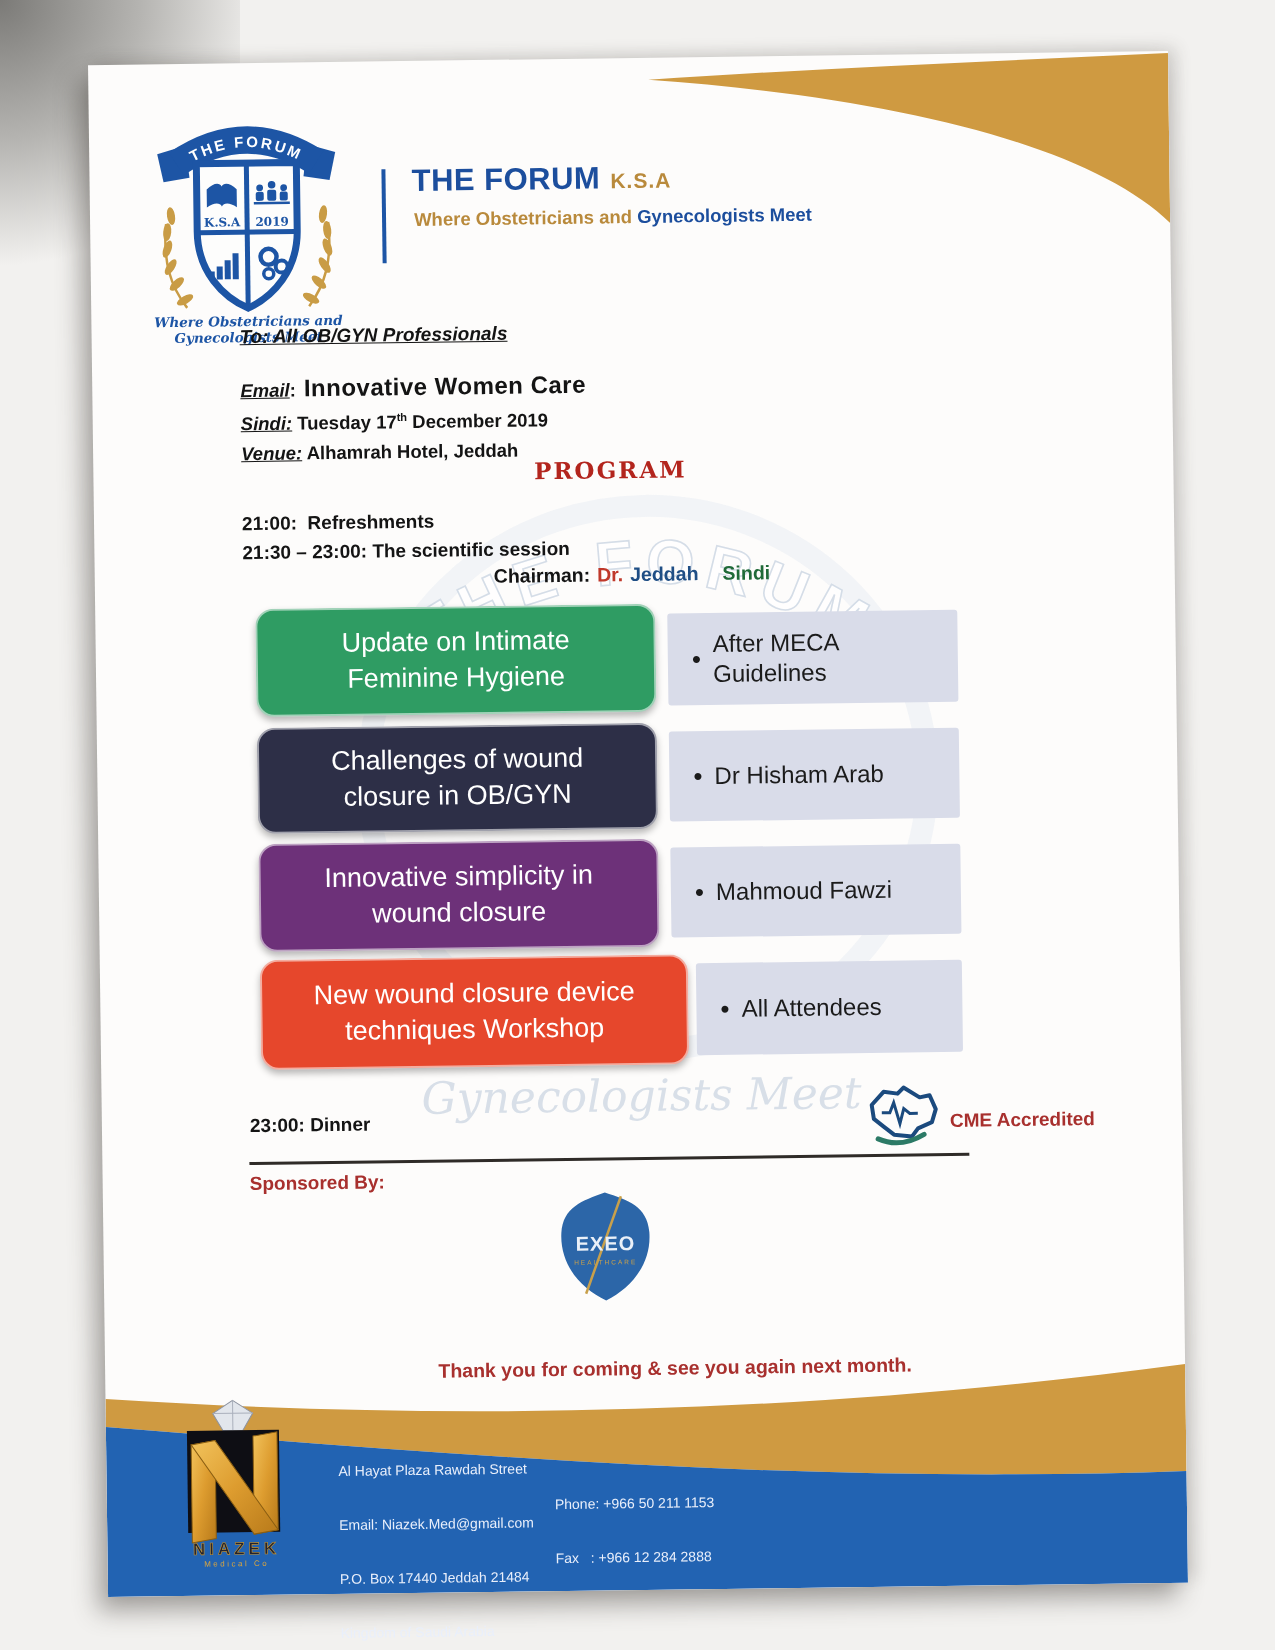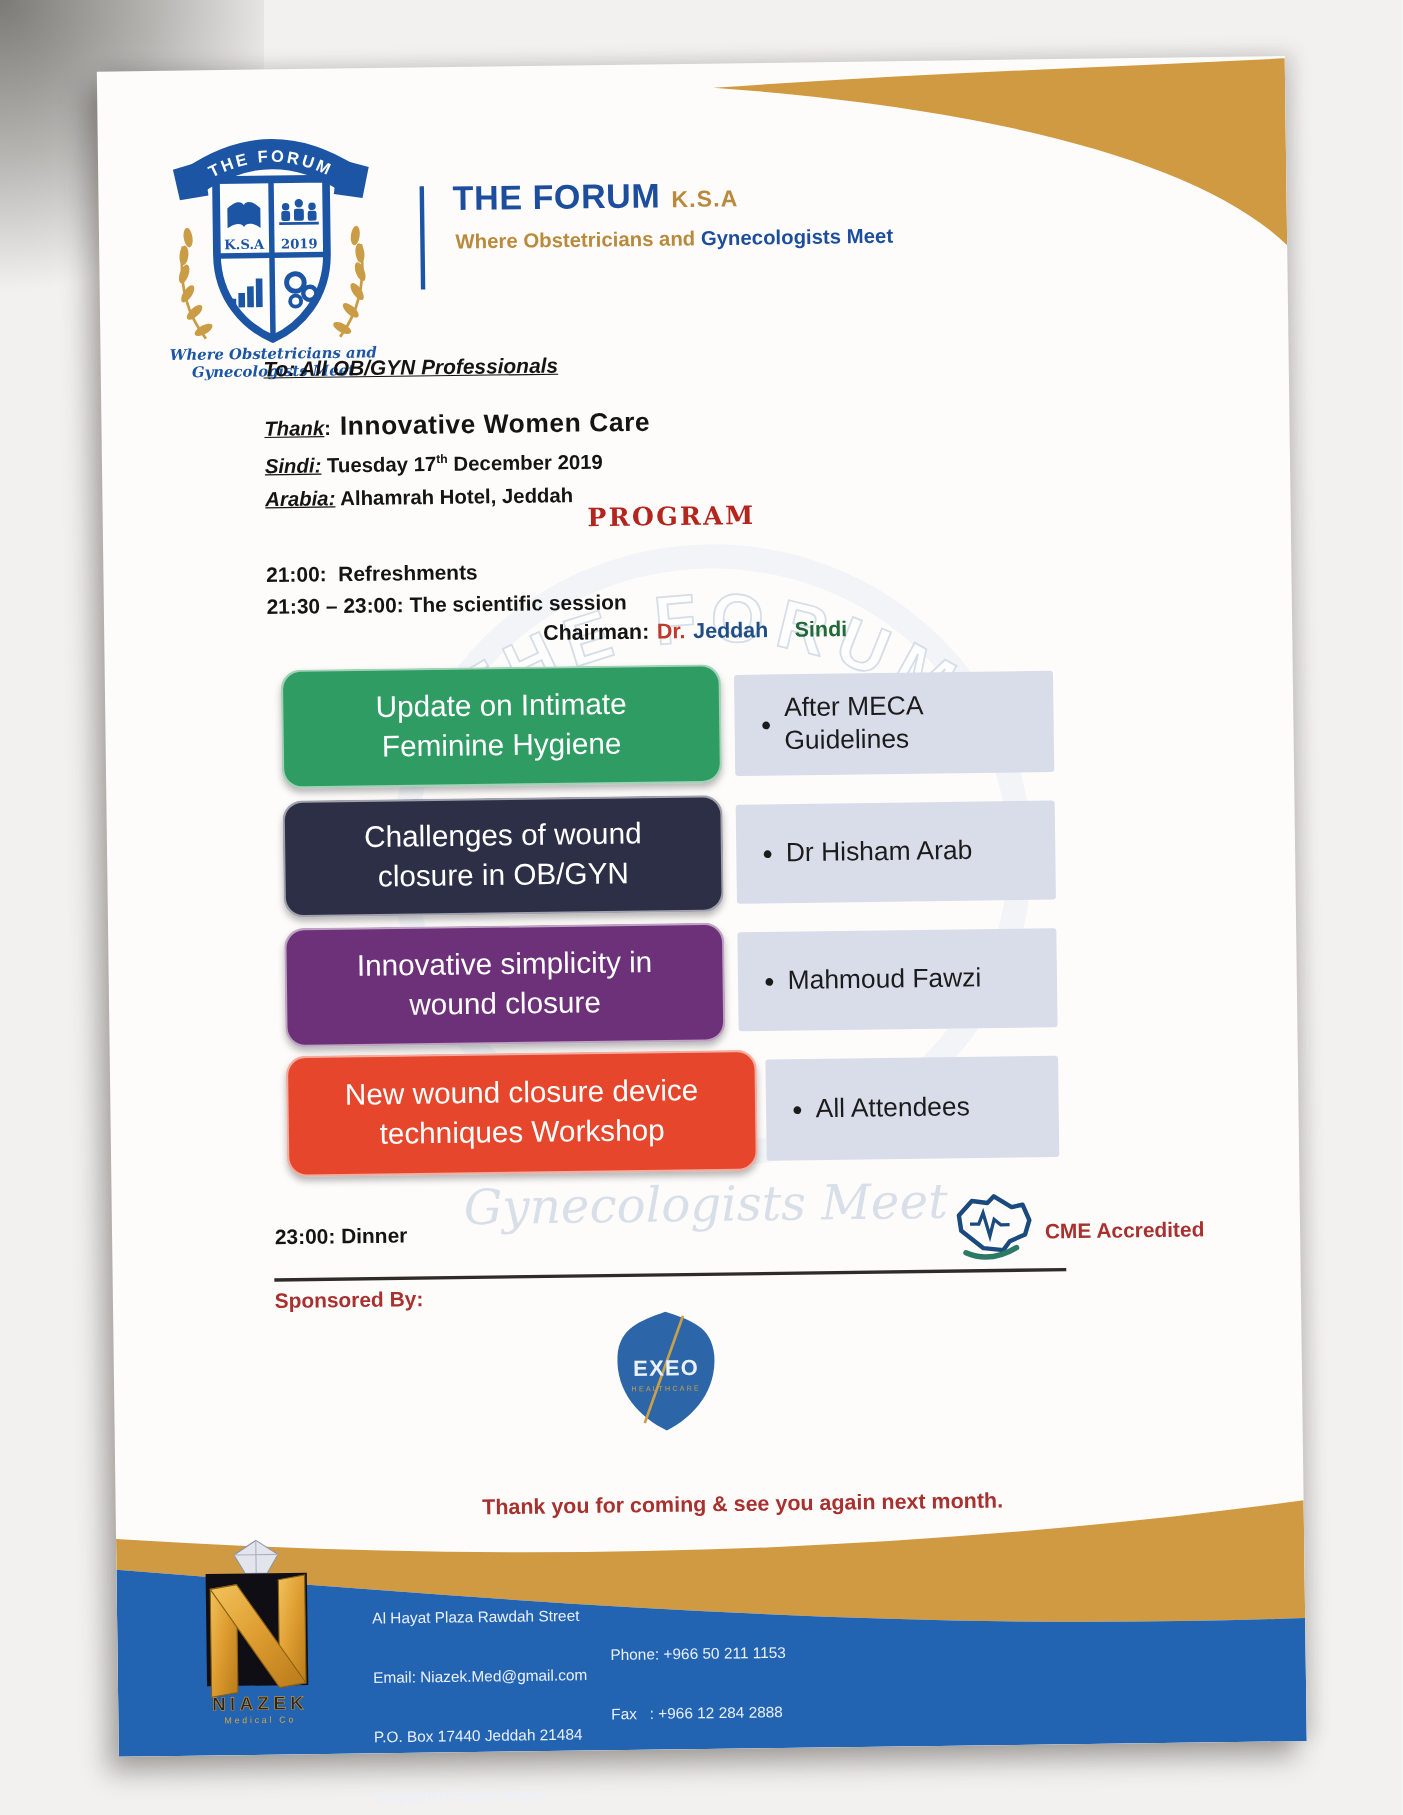--- a/index.html
+++ b/index.html
@@ -171,27 +171,27 @@
   <div class="abs hdr-title content">
     <span>THE FORUM</span><span class="ksa">K.S.A</span>
   </div>
   <div class="abs hdr-sub content">
     <span class="g">Where Obstetricians and </span><span class="b">Gynecologists Meet</span>
   </div>
 
   <div class="abs recipient content">To: All OB/GYN Professionals</div>
 
   <div class="abs meta-line theme-line content">
-    <span class="meta-label">Thank</span><span>:</span><span class="theme-value">Innovative Women Care</span>
+    <span class="meta-label">Email</span><span>:</span><span class="theme-value">Innovative Women Care</span>
   </div>
   <div class="abs meta-line date-line content">
     <span class="meta-label">Sindi:</span><span> Tuesday 17</span><sup>th</sup><span> December 2019</span>
   </div>
   <div class="abs meta-line venue-line content">
-    <span class="meta-label">Arabia:</span><span> Alhamrah Hotel, Jeddah</span>
+    <span class="meta-label">Venue:</span><span> Alhamrah Hotel, Jeddah</span>
   </div>
 
   <div class="abs program-title content">PROGRAM</div>
 
   <div class="abs sched sched1 content">21:00:  Refreshments</div>
   <div class="abs sched sched2 content">21:30 – 23:00: The scientific session</div>
 
   <div class="abs chairman content">
     <span class="lbl">Chairman:</span><span class="dr">Dr.</span><span class="first">Jeddah</span><span class="last">Sindi</span>
   </div>

